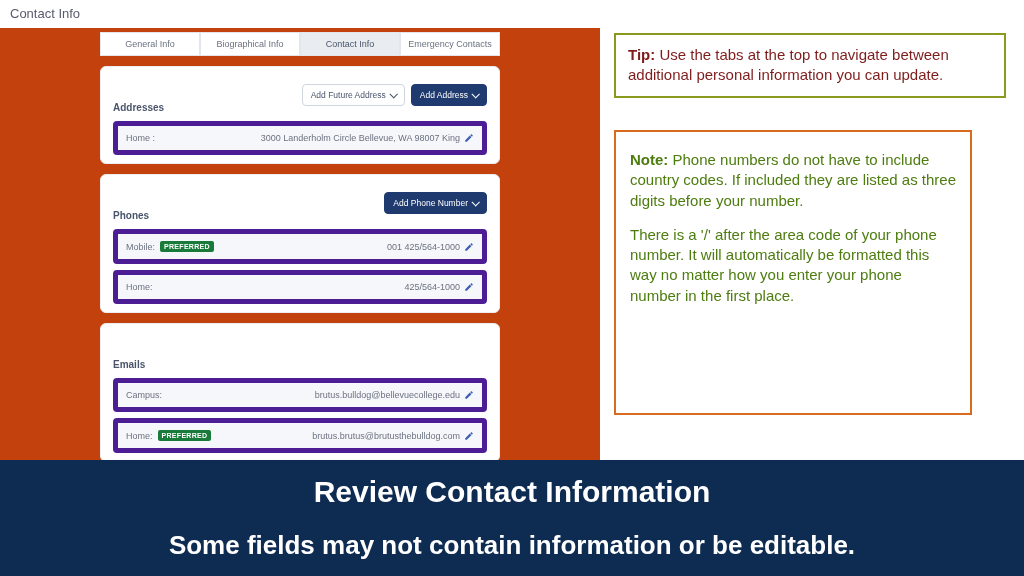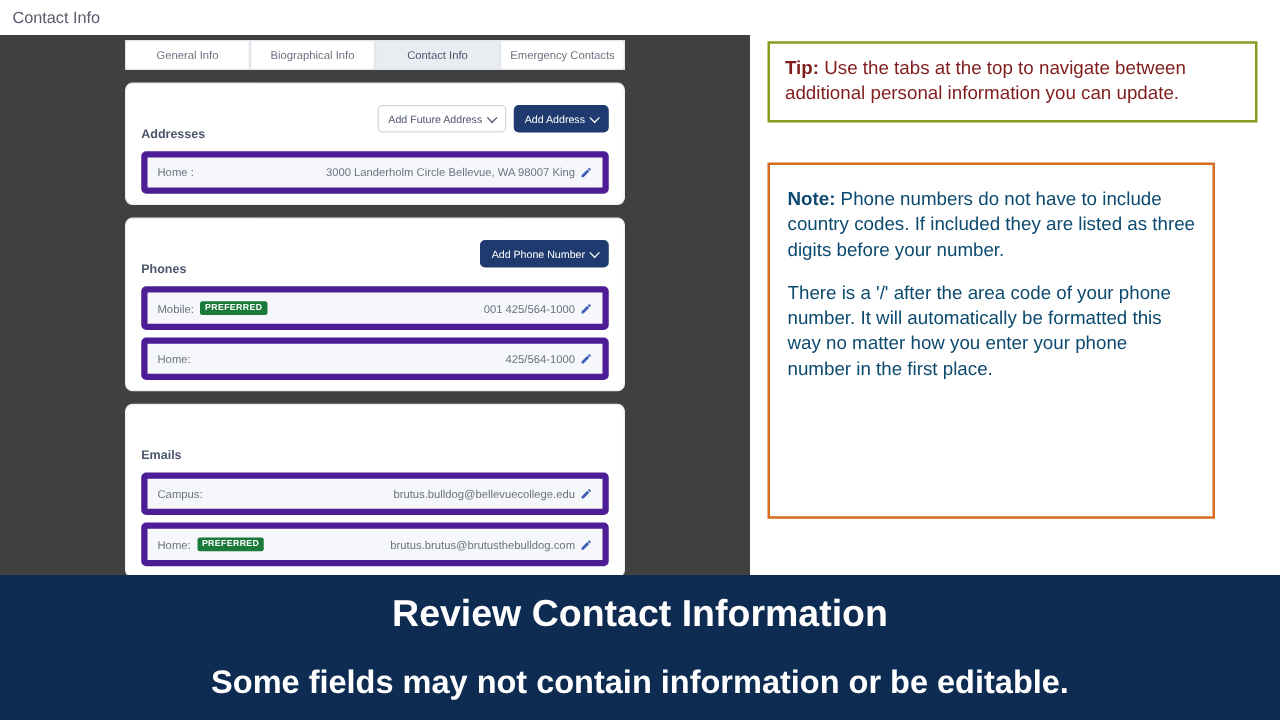--- a/index.html
+++ b/index.html
@@ -17,21 +17,21 @@
     left: 10px;
     color: #5a5a6e;
     font-size: 13px;
   }
   .app-area {
     position: absolute;
     top: 28px;
     left: 0;
     width: 600px;
     height: 432px;
-    background: #404040;
+    background: #c2410c;
     padding: 4px 0 0 0;
   }
   .tabs {
     display: flex;
     margin: 0 auto;
     width: 400px;
     background: #fff;
     border-radius: 4px;
   }
   .tab {
@@ -139,21 +139,21 @@
   }
   .note-box {
     position: absolute;
     top: 130px;
     left: 614px;
     width: 358px;
     height: 285px;
     border: 2px solid #d96b1f;
     padding: 18px 14px;
     font-size: 15px;
-    color: #0c4a6e;
+    color: #4d7c0f;
     line-height: 1.35;
   }
   .note-box p { margin-bottom: 14px; }
   .callout-label { font-weight: 700; }
 
   
   .banner {
     position: absolute;
     bottom: 0;
     left: 0;

